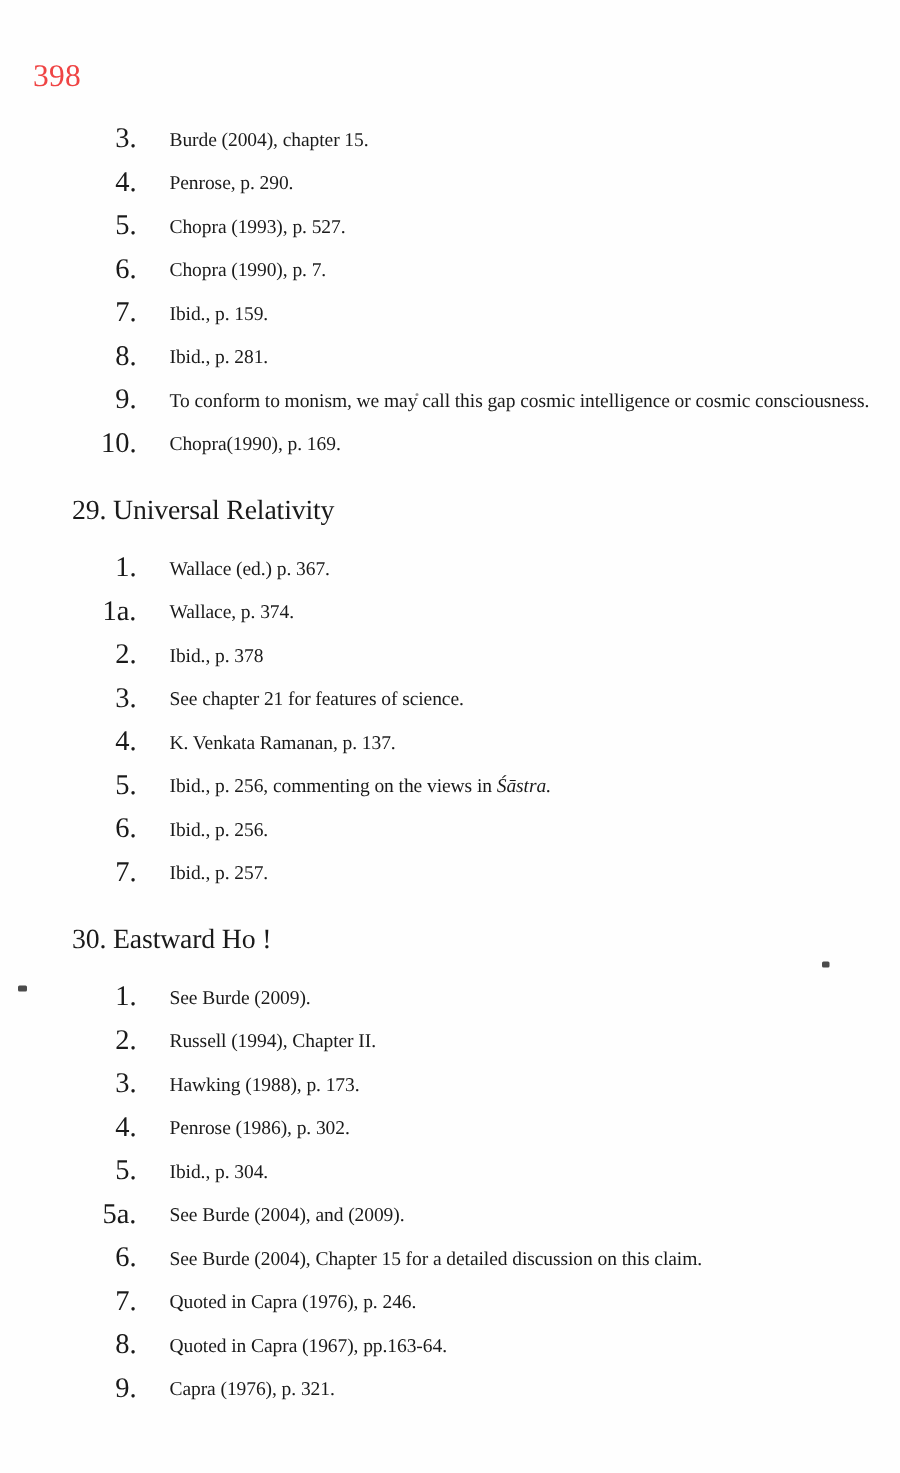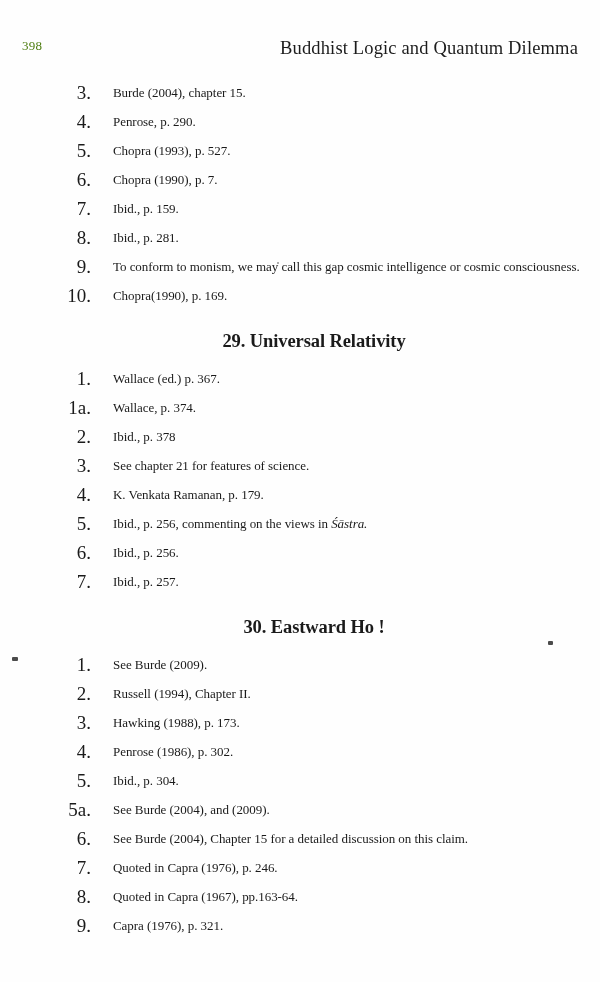--- a/index.html
+++ b/index.html
@@ -24,50 +24,49 @@
     position: absolute;
     top: 38px;
     left: 22px;
     right: 22px;
     height: 26px;
   }
   .folio {
     position: absolute;
     left: 0;
     top: 0;
-    font-size: 13px;
+    font-size: 21px;
     letter-spacing: 0.2px;
-    color: #4d7c0f;
+    color: #ef4444;
   }
   .booktitle {
     position: absolute;
     right: 0;
     top: 0;
     font-size: 18.5px;
     letter-spacing: 0.15px;
     color: #1c1c1c;
     white-space: nowrap;
   }
 
   
   .column {
     position: absolute;
     left: 22px;
     top: 78px;
     width: 558px;
   }
 
   .section-heading {
-    font-weight: bold;
+    font-weight: normal;
     font-size: 18.5px;
     margin: 0 0 0 26px;
     padding: 0;
     letter-spacing: -0.1px;
     white-space: nowrap;
-    text-align: center;
   }
 
   .note-list {
     list-style: none;
     margin: 0;
     padding: 0;
   }
   .note-item {
     position: relative;
     font-size: 19px;
@@ -108,21 +107,20 @@
   .speck-right { left: 548px; top: 641px; width: 5px;  height: 4px; }
   .speck-tiny  { left: 277px; top: 262px; width: 2px;  height: 2px; opacity: 0.5; }
 </style>
 </head>
 <body>
 
 <div id="page">
 
   <div class="runhead">
     <span class="folio">398</span>
-    <span class="booktitle">Buddhist Logic and Quantum Dilemma</span>
   </div>
 
   <div class="column" id="body-column">
       <ul class="note-list">
         <li class="note-item">
           <span class="note-num">3.</span>
           <span class="note-text">Burde (2004), chapter 15.</span>
         </li>
         <li class="note-item">
           <span class="note-num">4.</span>
@@ -168,21 +166,21 @@
         <li class="note-item">
           <span class="note-num">2.</span>
           <span class="note-text">Ibid., p. 378</span>
         </li>
         <li class="note-item">
           <span class="note-num">3.</span>
           <span class="note-text">See chapter 21 for  features of science.</span>
         </li>
         <li class="note-item">
           <span class="note-num">4.</span>
-          <span class="note-text">K. Venkata Ramanan, p. 179.</span>
+          <span class="note-text">K. Venkata Ramanan, p. 137.</span>
         </li>
         <li class="note-item">
           <span class="note-num">5.</span>
           <span class="note-text">Ibid., p. 256, commenting on the views in <i>Śāstra.</i></span>
         </li>
         <li class="note-item">
           <span class="note-num">6.</span>
           <span class="note-text">Ibid., p. 256.</span>
         </li>
         <li class="note-item">

